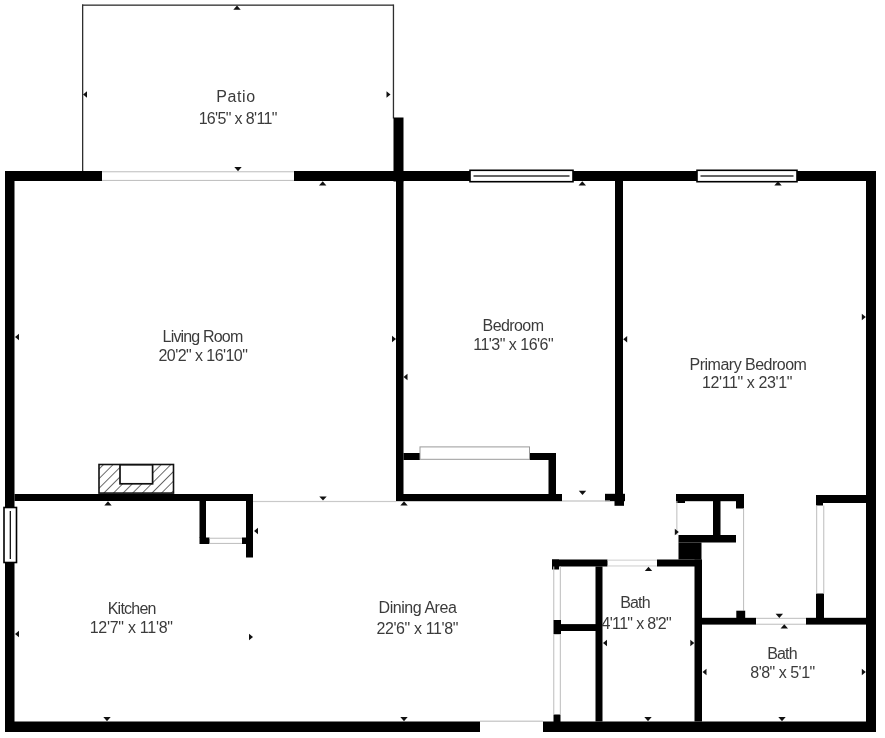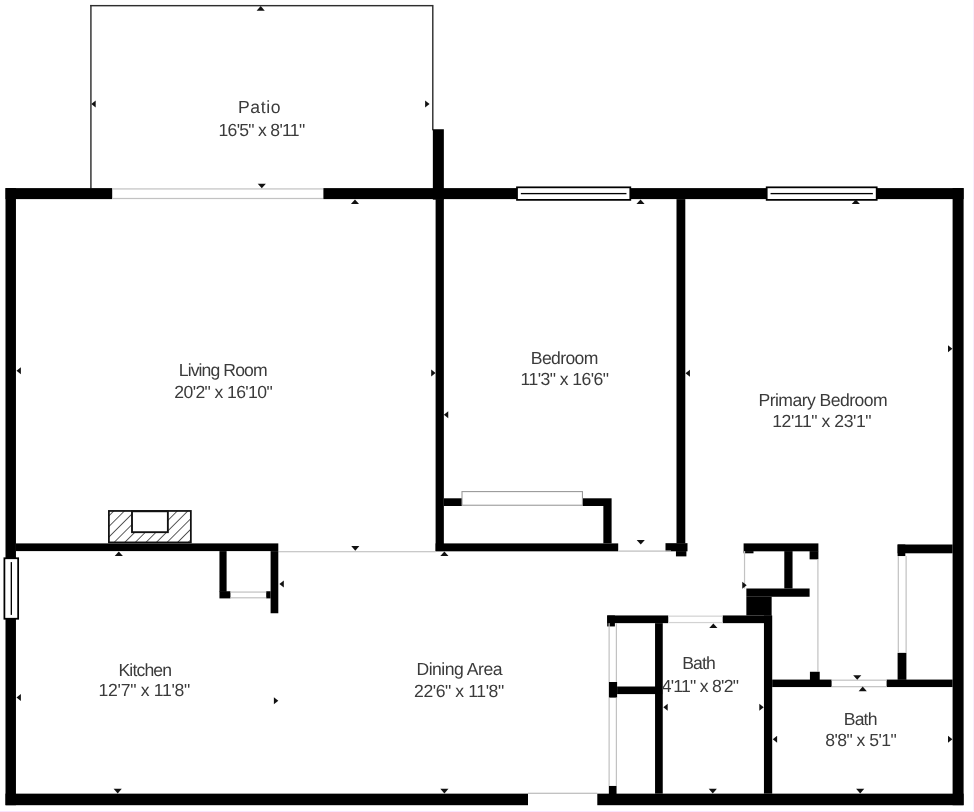--- a/index.html
+++ b/index.html
@@ -1,16 +1,16 @@
 <!DOCTYPE html>
 <html><head>
 <meta charset="utf-8">
 <style>
   html,body{margin:0;padding:0;background:#fff;}
-  .plan{position:relative;width:885px;height:738px;background:#f0abfc;overflow:hidden;}
+  .plan{position:relative;width:885px;height:738px;background:#ef4444;overflow:hidden;}
   svg{display:block;}
   text{font-family:"Liberation Sans",sans-serif;fill:#3b3b3b;}
 </style>
 </head>
 <body>
 <div class="plan">
 <svg width="885" height="738" viewBox="0 0 885 738">
 
   <rect x="0" y="0" width="885" height="738" fill="#ffffff"></rect>
 

